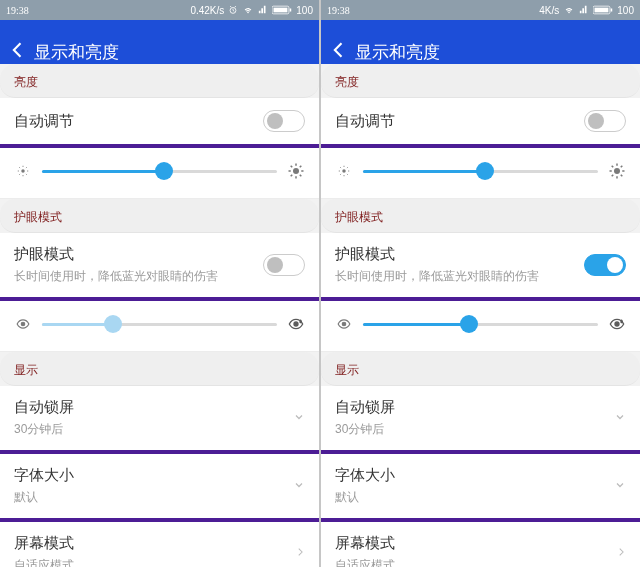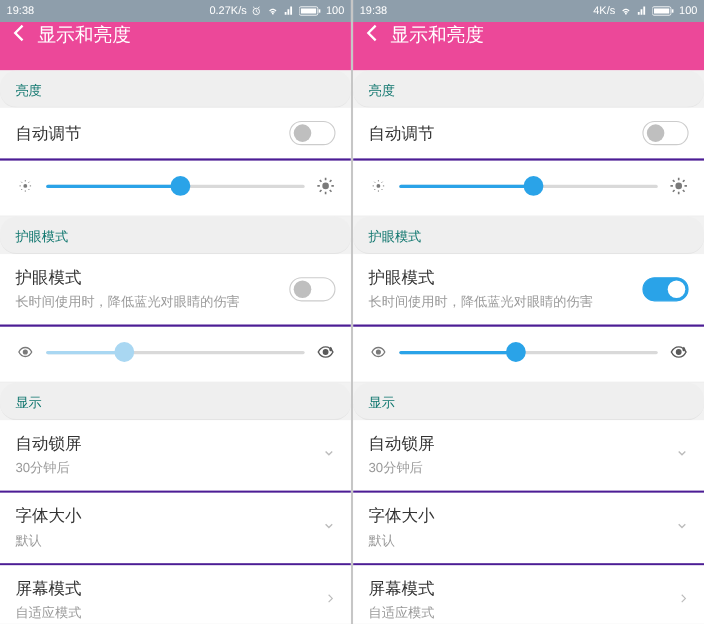--- a/index.html
+++ b/index.html
@@ -23,46 +23,46 @@
   .phone.left { margin-right: 2px; }
   .status-bar {
     height: 20px;
     background: #8e9eab;
     display: flex;
     align-items: center;
     color: #fff;
     font-size: 10px;
     padding: 0 6px;
   }
-  .status-time { font-weight: 400; }
+  .status-time { font-weight: 400; font-family: Liberation Serif, serif; }
   .status-fill { flex: 1; }
   .status-info { display: flex; align-items: center; gap: 4px; }
   .status-info span { display: inline-flex; align-items: center; }
   .nav-bar {
     height: 44px;
-    background: #ec4899;
-    display: flex;
-    align-items: flex-start;
+    background: #1d4ed8;
+    display: flex;
+    align-items: flex-end;
     padding: 0 8px;
     color: #fff;
   }
   .back-icon svg { width: 20px; height: 20px; }
   .nav-title { font-size: 17px; margin-left: 6px; font-weight: 400; }
   .content { flex: 1; overflow: hidden; background: #f2f2f2; }
   .section-header {
     padding: 10px 14px 6px;
     font-size: 12px;
-    color: #0f766e;
+    color: #7f1d1d;
     background: #efefef;
     border-bottom: 1px solid #e4e4e4;
     border-radius: 15px;
   }
   .row {
     background: #fff;
-    border-bottom: 2px solid #4c1d95;
+    border-bottom: 4px solid #4c1d95;
     padding: 12px 14px;
     display: flex;
     align-items: center;
     position: relative;
     justify-content: center;
   }
   .row-col { display: flex; flex-direction: column; flex: 1; }
   .row-title { font-size: 15px; color: #333; }
   .row-sub { font-size: 12px; color: #9a9a9a; margin-top: 4px; }
   .toggle {
@@ -109,21 +109,21 @@
   }
 </style>
 </head>
 <body>
 
 <div class="phone left">
   <div class="status-bar">
     <span class="status-time">19:38</span>
     <span class="status-fill"></span>
     <div class="status-info">
-      <span>0.27K/s</span>
+      <span>0.42K/s</span>
       <span>
         <svg width="10" height="10" viewBox="0 0 24 24" fill="#fff">
             <circle cx="12" cy="13" r="7" fill="none" stroke="#fff" stroke-width="2"></circle>
             <path d="M12 9v4l3 2" stroke="#fff" stroke-width="2" fill="none"></path>
             <path d="M5 3l3 2M19 3l-3 2" stroke="#fff" stroke-width="2"></path>
           </svg>
       </span>
       <span>
         <svg width="12" height="10" viewBox="0 0 24 24" fill="#fff">
             <path d="M12 20c1 0 2-1 2-2s-1-2-2-2-2 1-2 2 1 2 2 2zm-5-6c3-3 7-3 10 0l-2 2c-2-2-4-2-6 0zm-3-3c5-5 11-5 16 0l-2 2c-4-4-8-4-12 0z"></path>

